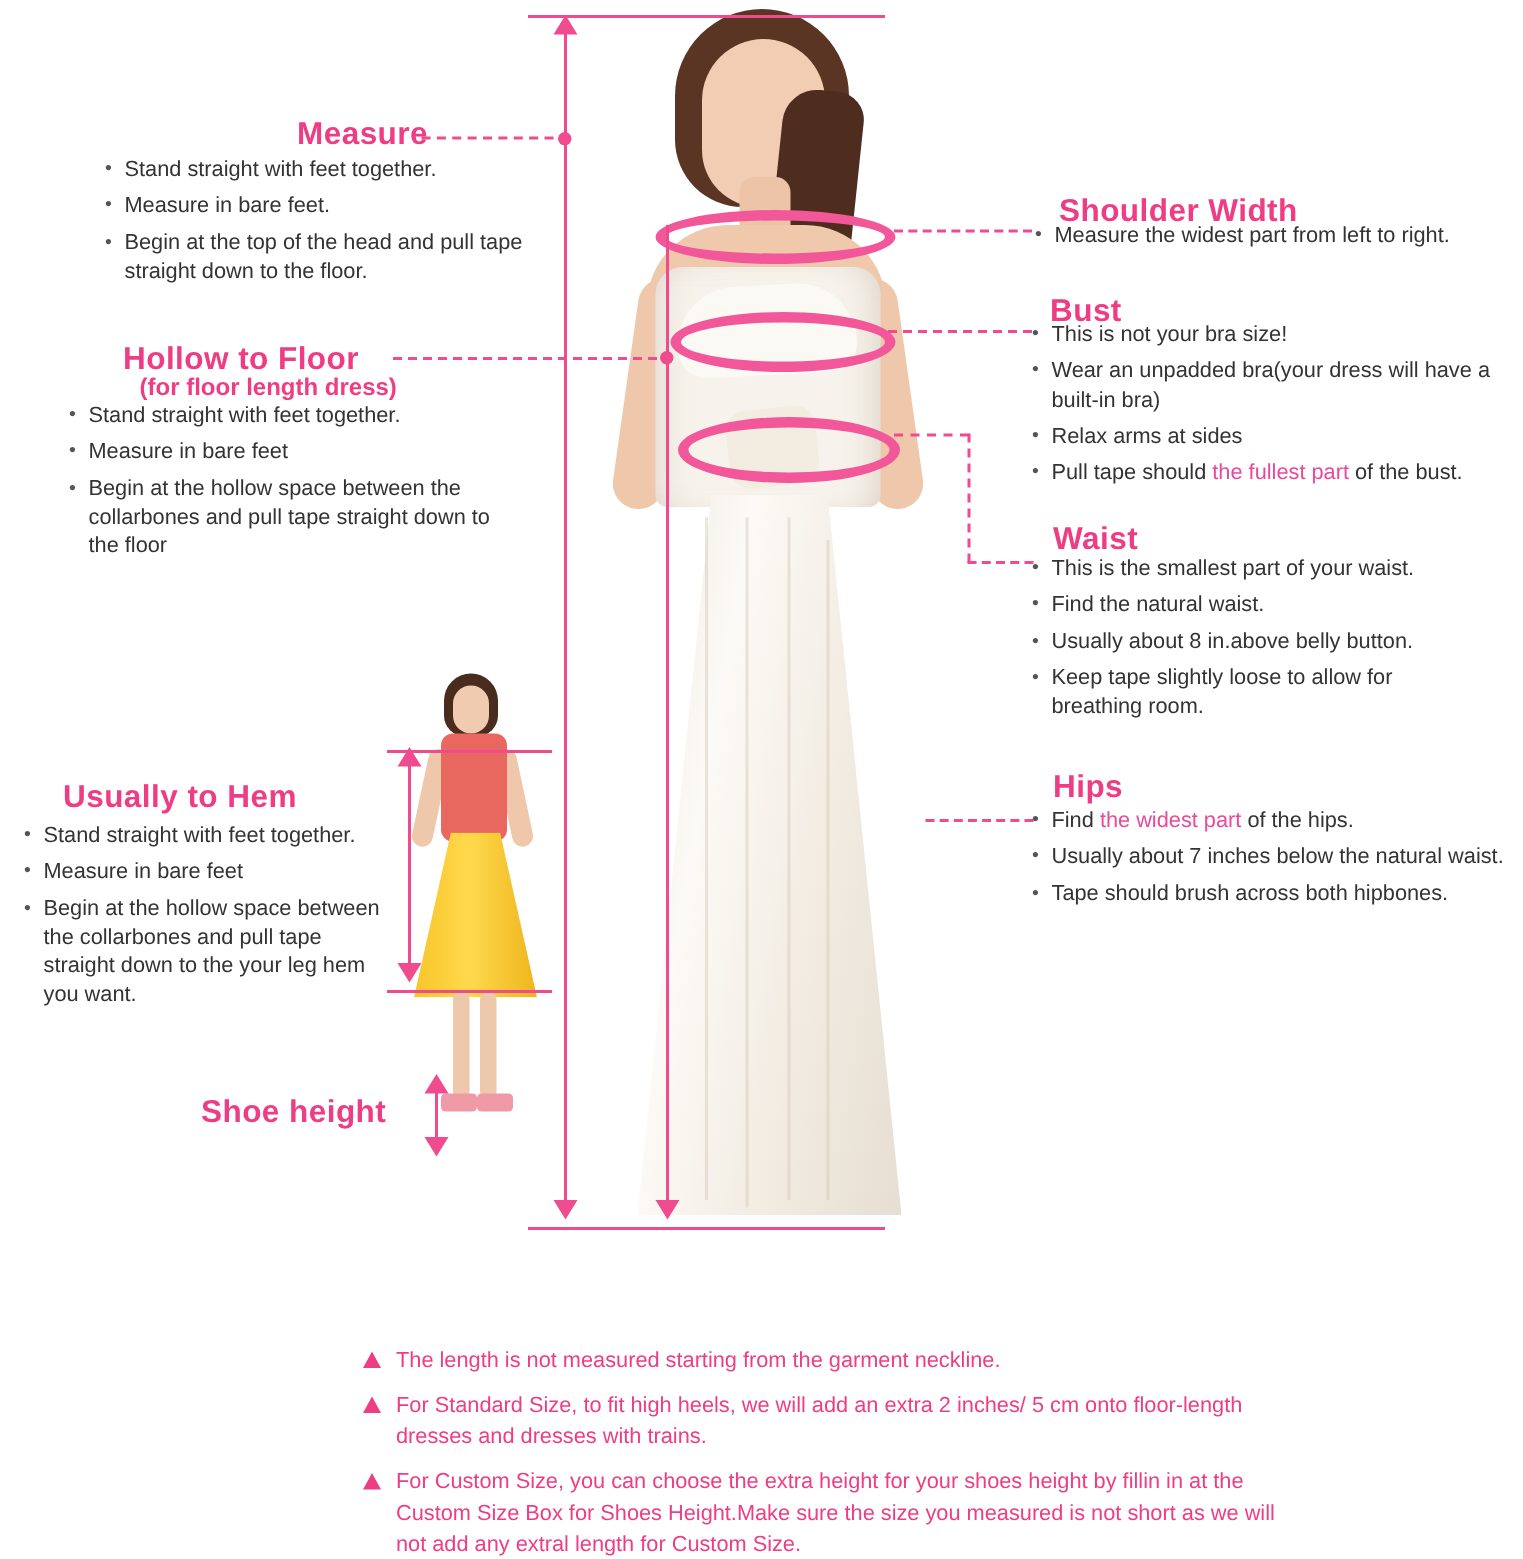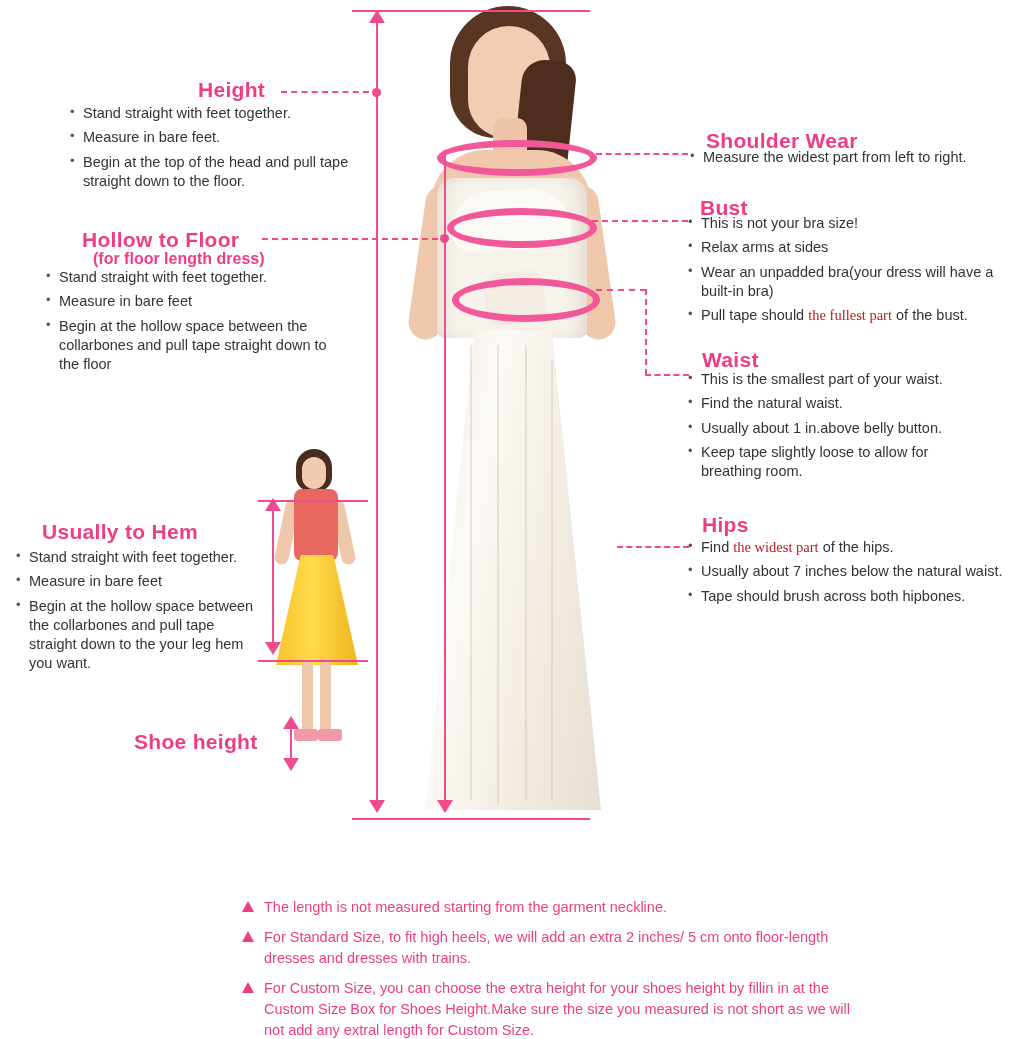--- a/index.html
+++ b/index.html
@@ -49,21 +49,21 @@
     margin-bottom: 5px;
   }
   ul.blist li:before {
     content: "\2022";
     position: absolute;
     left: 2px;
     top: -1px;
     color: #555;
     font-size: 13px;
   }
-  .pink-em { color: #b91c1c; font-family: Liberation Serif, serif; }
+  .pink-em { color: #ec4899; }
 
   
   .model-bg {
     position: absolute;
     left: 365px;
     top: 0px;
     width: 300px;
     height: 830px;
   }
   
@@ -339,21 +339,21 @@
   <div class="solidh" style="left:258px;top:500px;width:110px;"></div>
   <div class="solidv" style="left:272px;top:508px;height:140px;"></div>
   <div class="arrow-up" style="left:265px;top:498px;"></div>
   <div class="arrow-down" style="left:265px;top:642px;"></div>
   <div class="solidh" style="left:258px;top:660px;width:110px;"></div>
 
   <div class="solidv" style="left:290px;top:726px;height:38px;"></div>
   <div class="arrow-up" style="left:283px;top:716px;"></div>
   <div class="arrow-down" style="left:283px;top:758px;"></div>
 
-  <div class="abs heading" style="left:198px;top:78px;">Height</div>
+  <div class="abs heading" style="left:198px;top:78px;">Measure</div>
   <ul class="blist abs" style="left:68px;top:104px;width:286px;">
     <li>Stand straight with feet together.</li>
     <li>Measure in bare feet.</li>
     <li>Begin at the top of the head and pull tape straight down to the floor.</li>
   </ul>
 
   <div class="abs heading" style="left:82px;top:228px;">Hollow to Floor</div>
   <div class="abs subheading" style="left:93px;top:250px;">(for floor length dress)</div>
   <ul class="blist abs" style="left:44px;top:268px;width:290px;">
     <li>Stand straight with feet together.</li>
@@ -363,40 +363,40 @@
 
   <div class="abs heading" style="left:42px;top:520px;">Usually to Hem</div>
   <ul class="blist abs" style="left:14px;top:548px;width:244px;">
     <li>Stand straight with feet together.</li>
     <li>Measure in bare feet</li>
     <li>Begin at the hollow space between the collarbones and pull tape straight down to the your leg hem  you want.</li>
   </ul>
 
   <div class="abs heading" style="left:134px;top:730px;">Shoe height</div>
 
-  <div class="abs heading" style="left:706px;top:129px;">Shoulder Wear</div>
+  <div class="abs heading" style="left:706px;top:129px;">Shoulder Width</div>
   <ul class="blist abs" style="left:688px;top:148px;width:320px;">
     <li>Measure the widest part from left to right.</li>
   </ul>
 
   <div class="abs heading" style="left:700px;top:196px;">Bust</div>
   <ul class="blist abs" style="left:686px;top:214px;width:326px;">
     <li>This is not your bra size!</li>
+    <li>Wear an unpadded bra(your dress will have a built-in bra)</li>
     <li>Relax arms at sides</li>
-    <li>Wear an unpadded bra(your dress will have a built-in bra)</li>
     <li>
       <span>Pull tape should </span><span class="pink-em">the fullest part</span><span> of the bust.</span>
     </li>
   </ul>
 
   <div class="abs heading" style="left:702px;top:348px;text-align:center;">Waist</div>
   <ul class="blist abs" style="left:686px;top:370px;width:306px;">
     <li>This is the smallest part of your waist.</li>
     <li>Find the natural waist.</li>
-    <li>Usually about 1 in.above belly button.</li>
+    <li>Usually about 8 in.above belly button.</li>
     <li>Keep tape slightly loose to allow for breathing room.</li>
   </ul>
 
   <div class="abs heading" style="left:702px;top:513px;">Hips</div>
   <ul class="blist abs" style="left:686px;top:538px;width:318px;">
     <li>
       <span>Find </span><span class="pink-em">the widest part</span><span> of the hips.</span>
     </li>
     <li>Usually about 7 inches below the natural waist.</li>
     <li>Tape should brush across both hipbones.</li>

